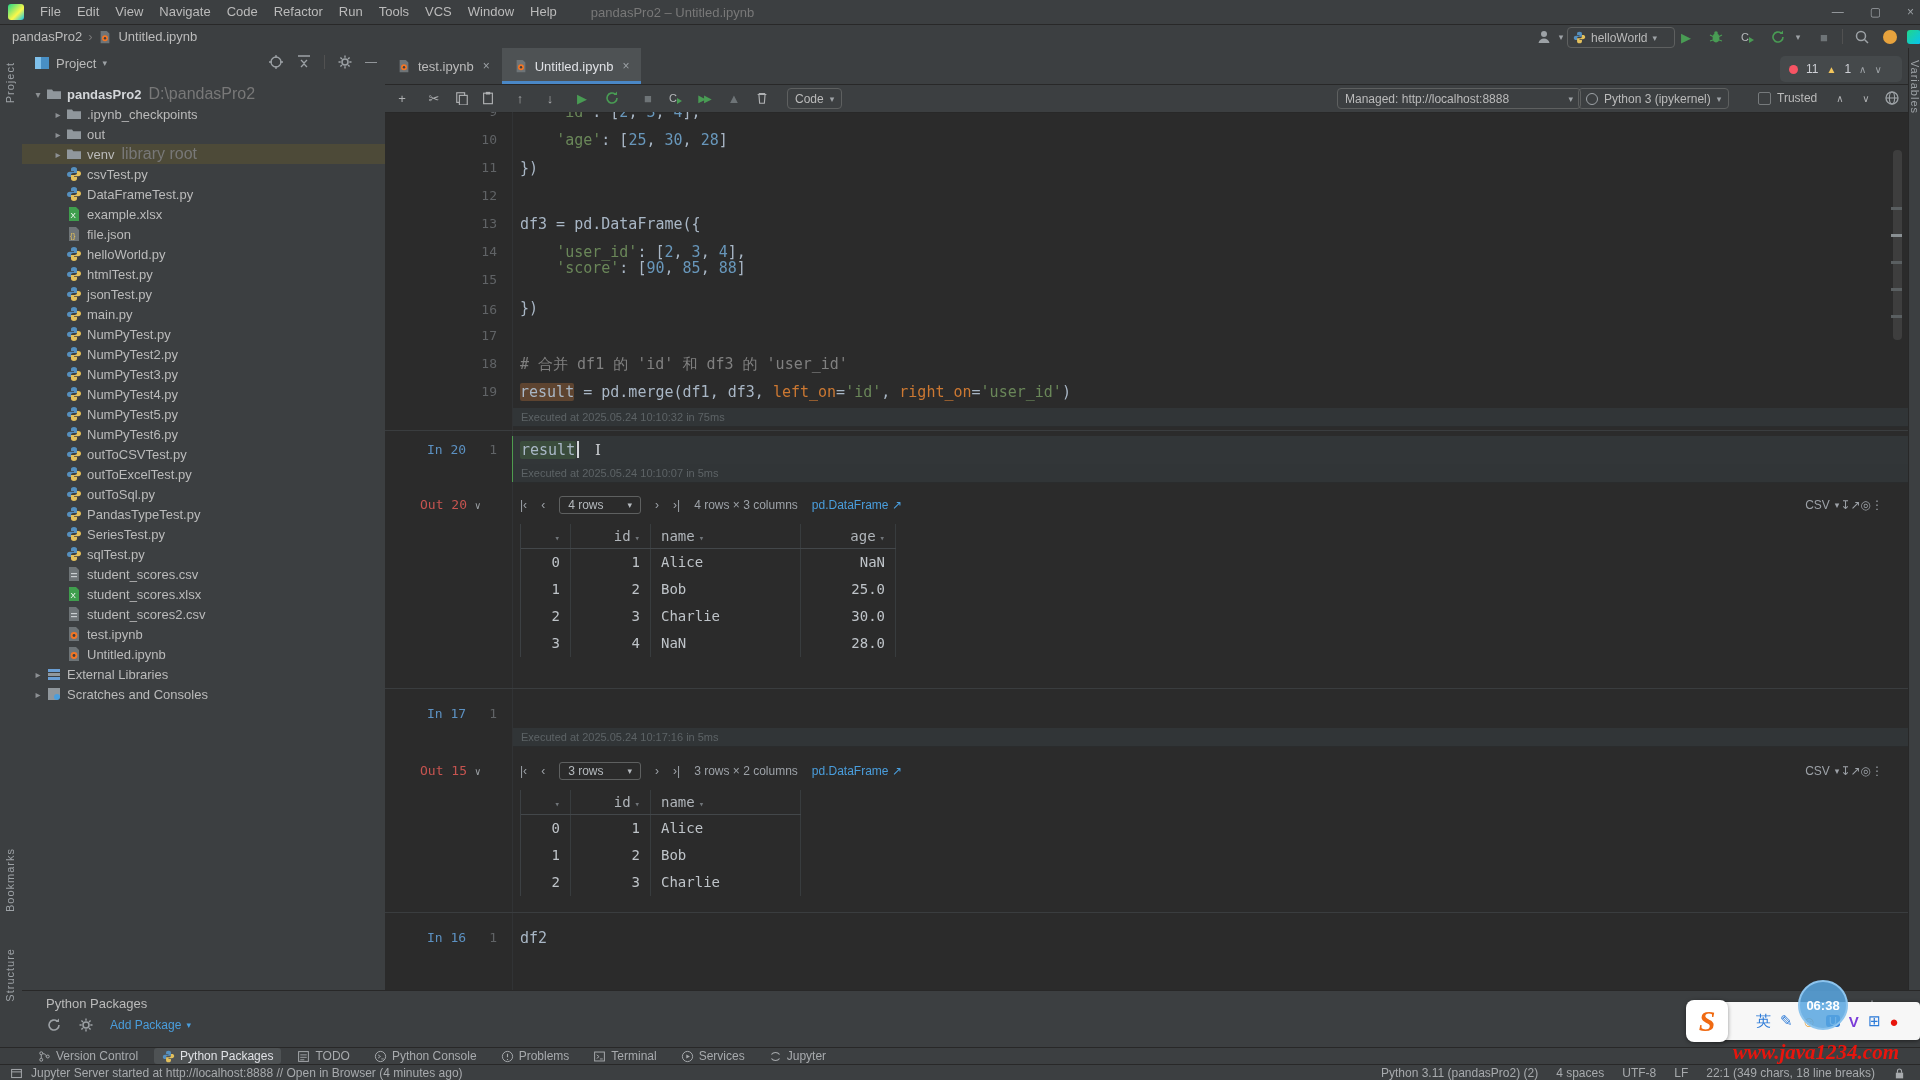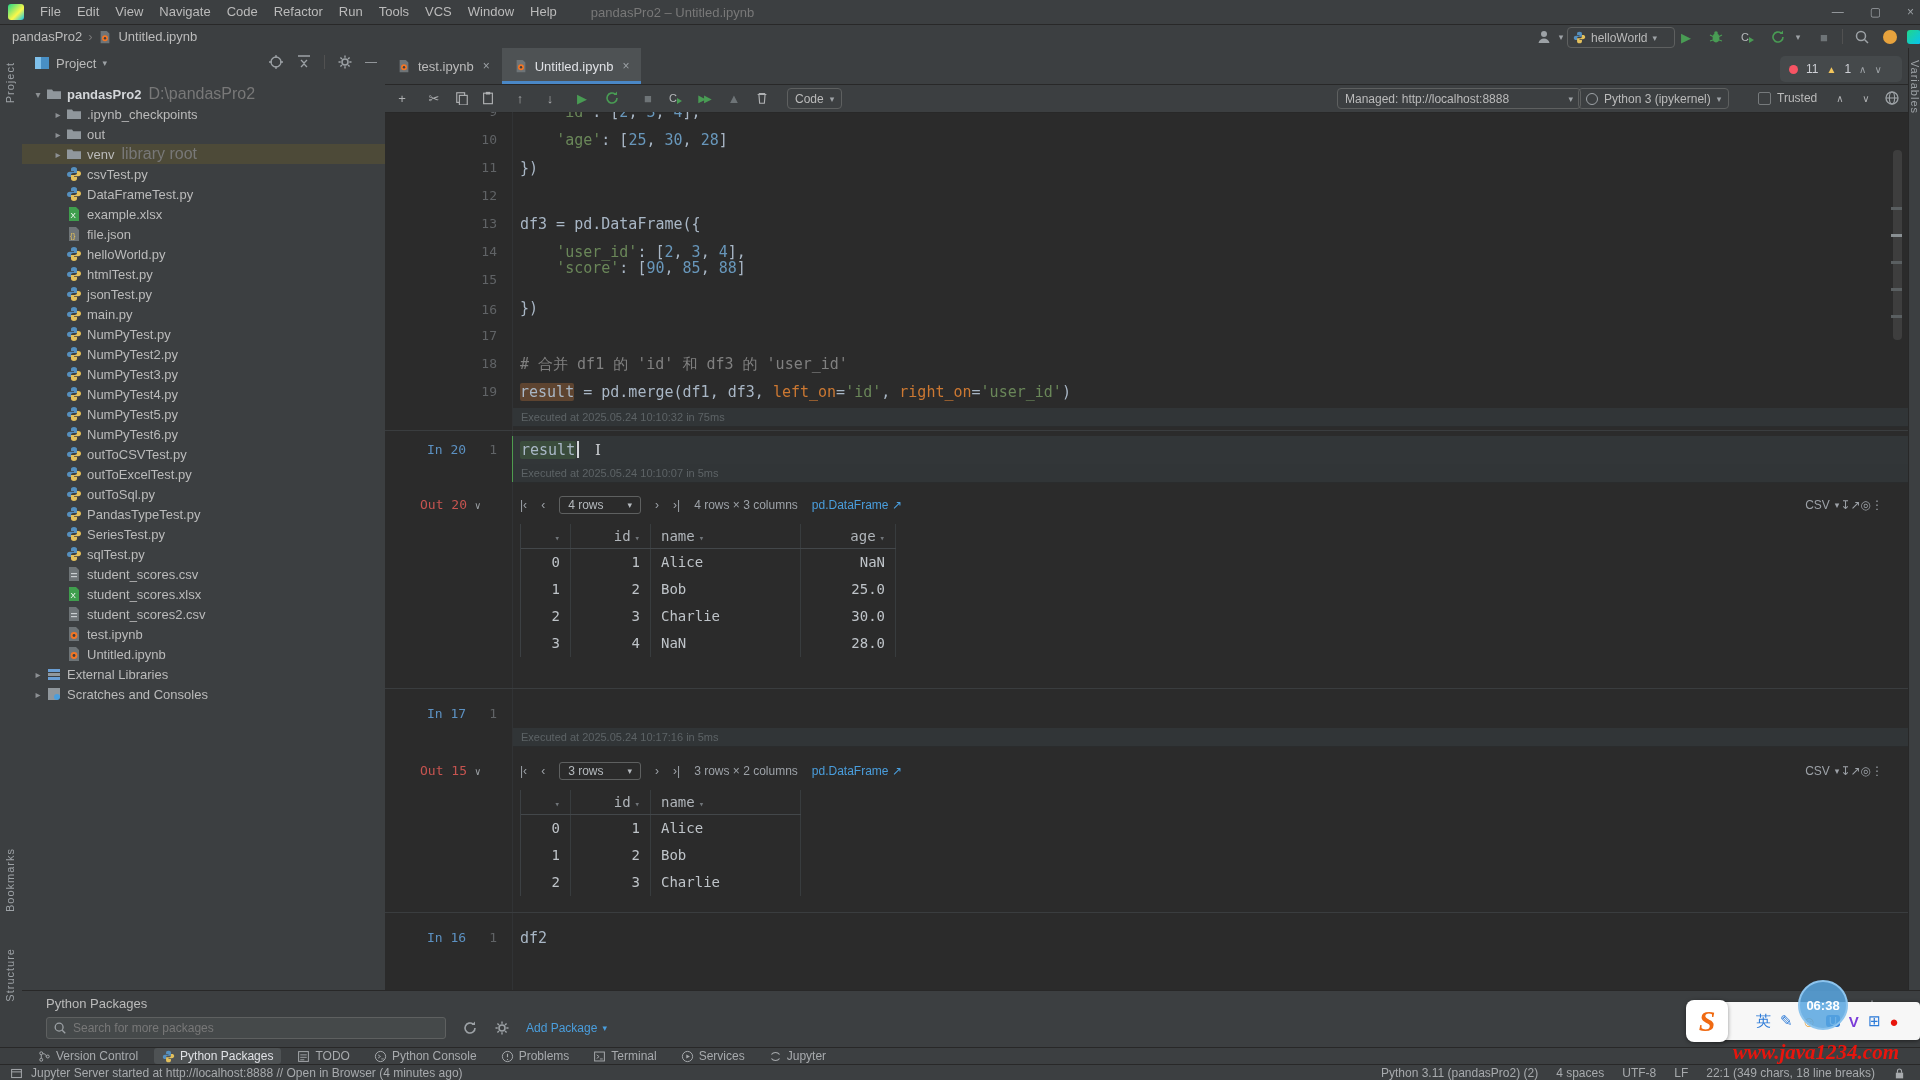--- a/index.html
+++ b/index.html
@@ -872,29 +872,20 @@
     </div>
   </div>
 
   <div class="rstripe">
     <div class="abs vtext-r" style="left:0px;top:12px">Variables</div>
   </div>
 
   <div class="pkg">
     <div class="pkg-title">Python Packages</div>
     <div class="pkg-row">
-      <span class="search-wrap">
-        <span class="mag ic14">
-            <svg viewBox="0 0 16 16">
-              <circle cx="7" cy="7" r="4.5" fill="none" stroke="#9da2a6" stroke-width="1.5"></circle>
-              <path d="M10.5 10.5L14 14" stroke="#9da2a6" stroke-width="1.5"></path>
-            </svg>
-          </span>
-        <input class="pkg-search" placeholder="Search for more packages" style="">
-      </span>
       <span class="ic16">
           <svg viewBox="0 0 16 16">
             <path d="M13 8a5 5 0 1 1-1.8-3.8" fill="none" stroke="#9da2a6" stroke-width="1.6"></path>
             <path d="M13 1.5V5h-3.5z" fill="#9da2a6"></path>
           </svg>
         </span>
       <span class="ic16">
           <svg viewBox="0 0 16 16">
             <circle cx="8" cy="8" r="3" fill="none" stroke="#9da2a6" stroke-width="1.5"></circle>
             <path d="M8 1.5v2.2M8 12.3v2.2M1.5 8h2.2M12.3 8h2.2M3.4 3.4l1.6 1.6M11 11l1.6 1.6M12.6 3.4L11 5M5 11l-1.6 1.6" stroke="#9da2a6" stroke-width="1.4"></path>

